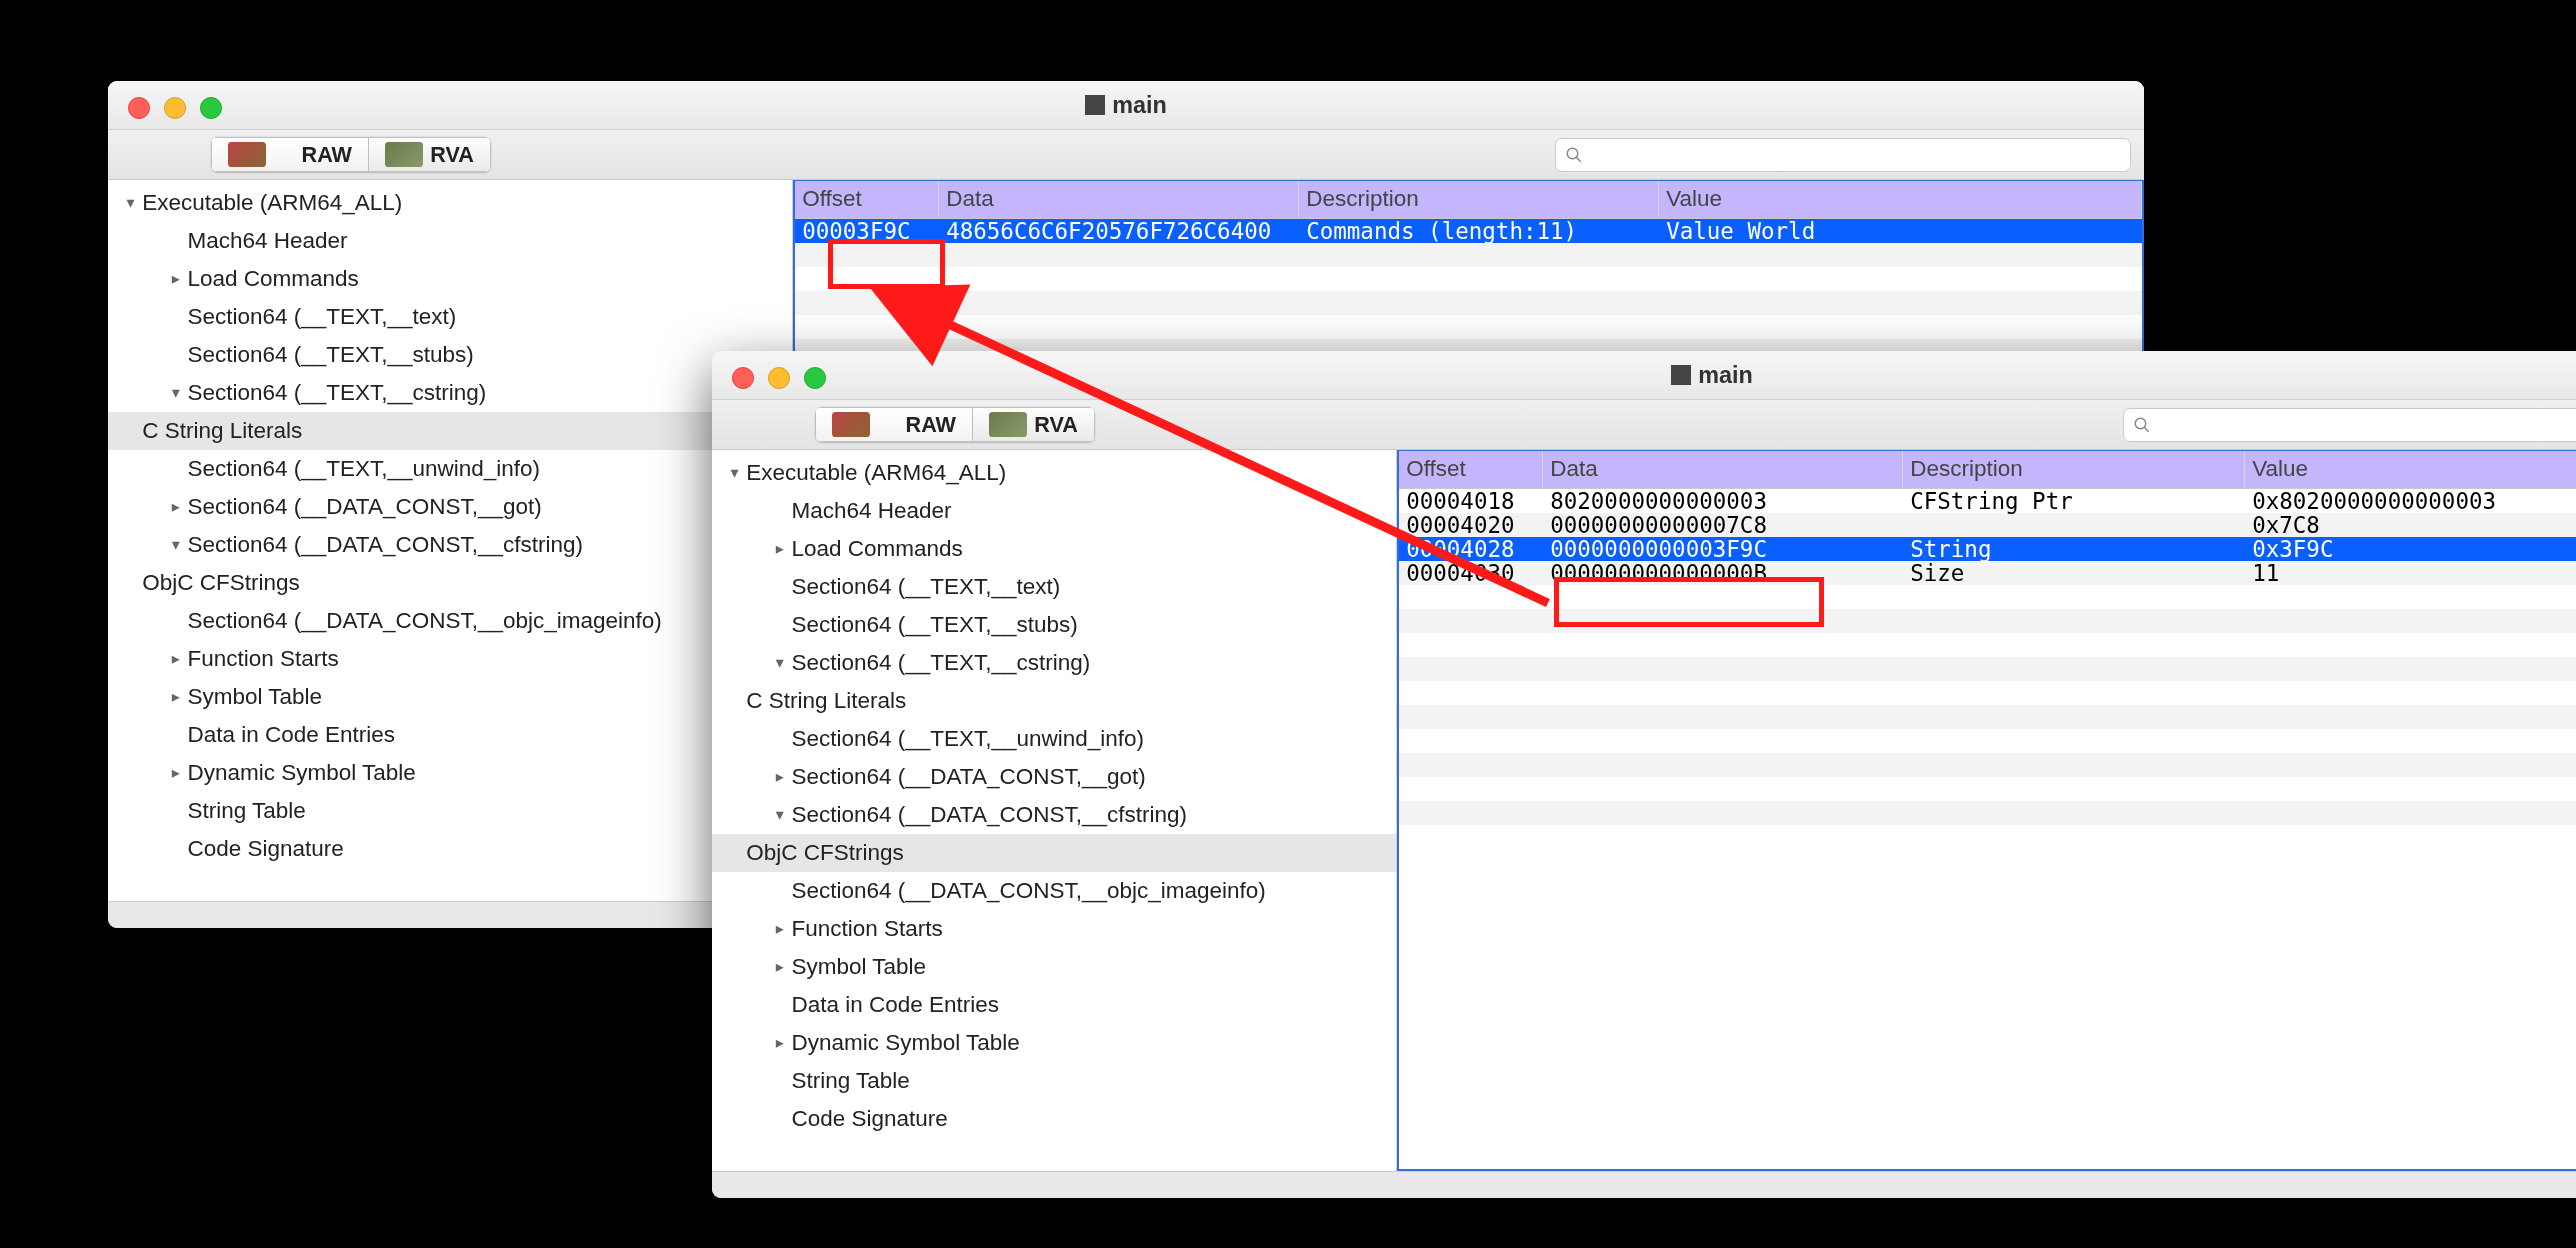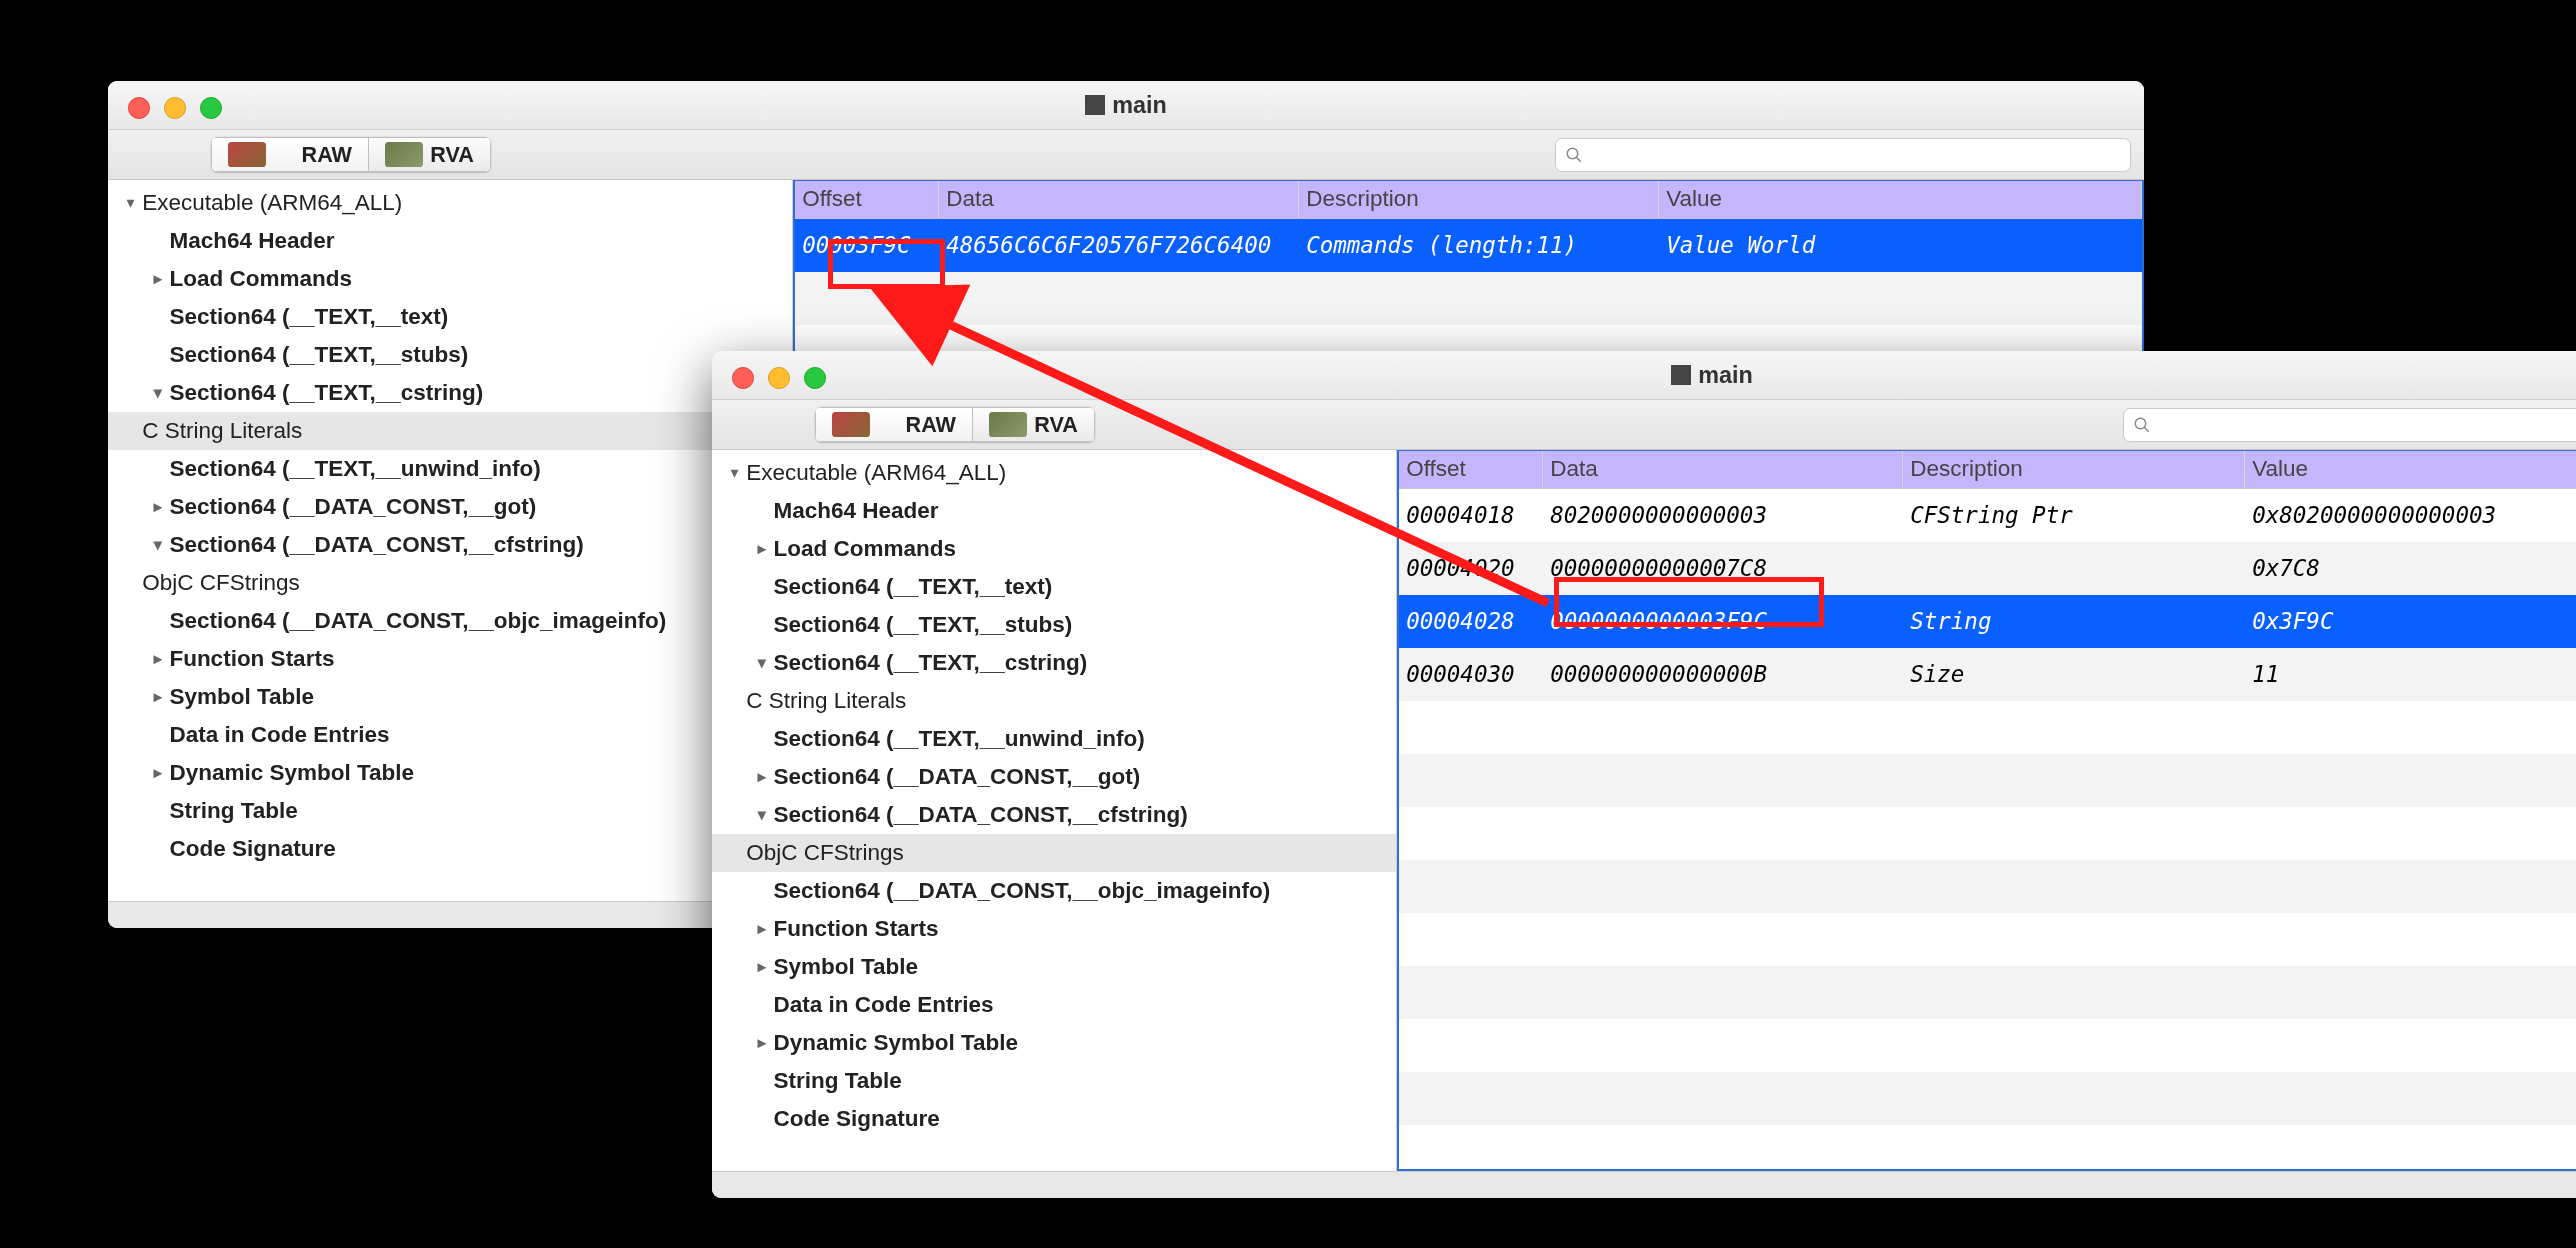--- a/index.html
+++ b/index.html
@@ -130,21 +130,21 @@
   }
   .tree-row.sel { background:#e6e6e6;}
   .disc {
     width:23.4px;
     display:inline-flex;
     justify-content:center;
     color:#666;
     font-size:16px;
   }
   .indent-0{padding-left:10.8px;}
-  .indent-1{padding-left:38px;font-weight:bold;}
+  .indent-1{padding-left:56px;}
   .indent-2{}
   .content {
     flex:1;
     display:flex;
     flex-direction:column;
     background:#f4f4f4;
     border:2.7px solid #2f6fd6;
     border-top-width:1.8px;
   }
   .thead {
@@ -156,23 +156,22 @@
   }
   .thead > div {
     padding:5.4px 7.2px;
     border-right:0.9px solid #d6d6d6;
   }
   .rows { flex:1; overflow:auto; background:#fff;}
   .row {
     display:flex;
     font-family: "SF Mono", Menlo, Consolas, monospace;
     font-size:22.5px;
-    height:53px;
+    height:24px;
     align-items:center;
-    font-style:italic;
   }
   .row:nth-child(even){background:#f3f3f3;}
   .row.sel { background:#0a60ff; color:#fff;}
   .row > div { padding:0 7.2px; white-space:nowrap; overflow:hidden;}
   .statusbar{
     height:27px;
     background:#e8e8e8;
     border-top:0.9px solid #ccc;
   }
 

